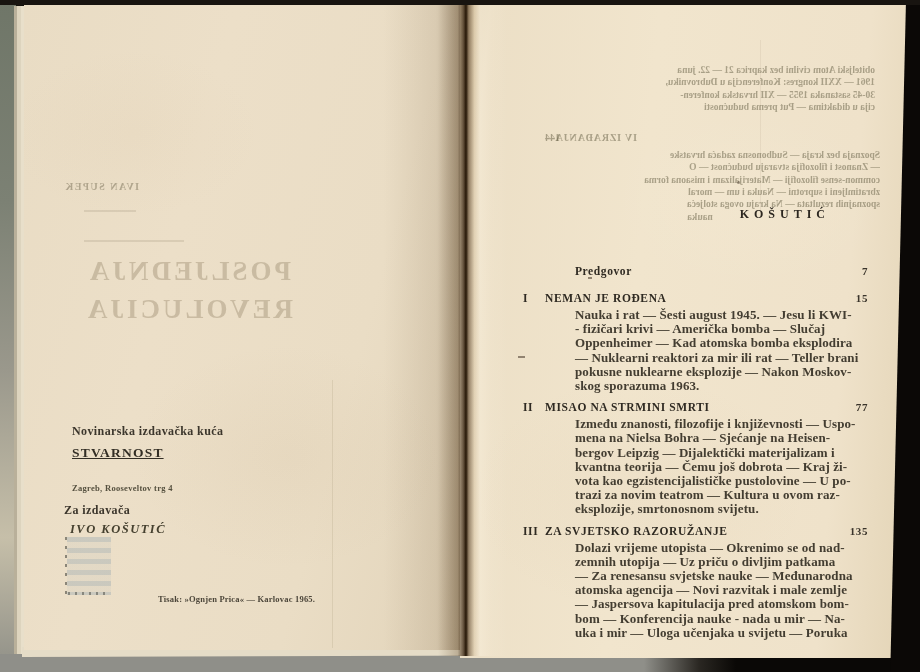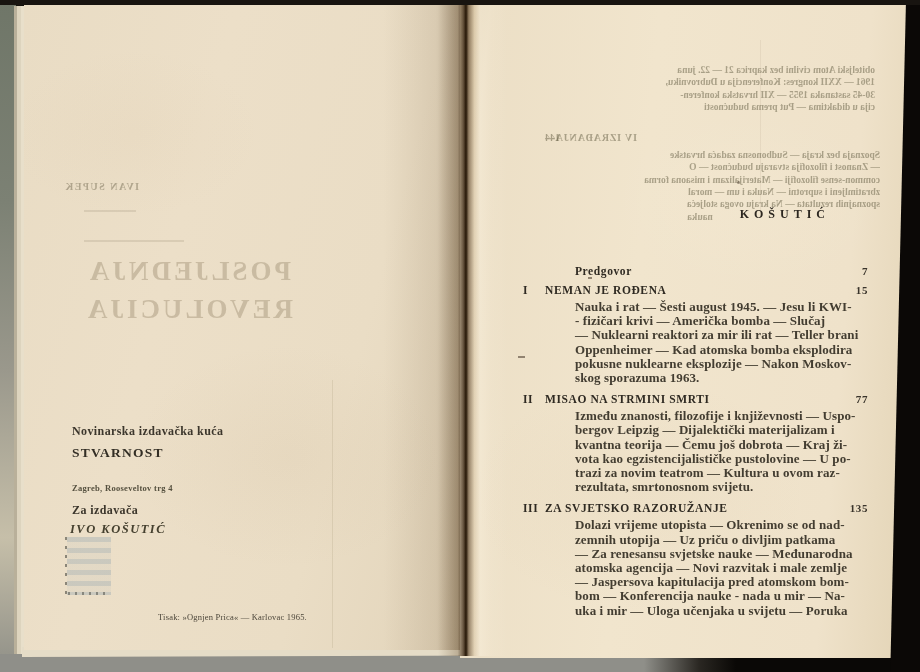--- a/index.html
+++ b/index.html
@@ -82,21 +82,21 @@
   .rp-st-heading { font-size:10px; letter-spacing:.8px; text-align:right; }
   .rp-st-num { font-size:10px; }
   .rp-st-tail { text-align:center; font-size:9.5px; }
 
   
   .lp-pub1 { font-size:12px; font-weight:bold; color:#3c362c; letter-spacing:.4px; }
   .lp-name { font-size:13.5px; font-weight:bold; letter-spacing:1.2px; color:#332e25; }
   .lp-addr { font-size:8.5px; font-weight:bold; color:#55503f; letter-spacing:.3px;margin-top:17px; }
   .lp-za   { font-size:12px; font-weight:bold; color:#3c362c; letter-spacing:.4px; }
   .lp-ed   { font-size:12.5px; font-style:italic; font-weight:bold; letter-spacing:1.5px; color:#45402f; }
-  .lp-imprint { font-size:8.5px; font-weight:normal; color:#4c463a; letter-spacing:.2px;margin-top:18px; }
+  .lp-imprint { font-size:8.5px; font-weight:bold; color:#4c463a; letter-spacing:.2px; }
   .stamp {
     left:43px; top:533px; width:44px; height:58px;
     background:repeating-linear-gradient(180deg,
       rgba(125,150,168,.30) 0 5px, rgba(125,150,168,.08) 5px 11px);
   }
   .stamp-ticks {
     left:41px; top:533px; width:2px; height:58px;
     background:repeating-linear-gradient(180deg,#4a4a42 0 3px, transparent 3px 9px);
     opacity:.6;
   }
@@ -118,21 +118,21 @@
   }
   .toc-head.indent { padding-left:52px; }
   .toc-num { width:22px; flex:none; }
   .toc-title { flex:1; white-space:nowrap; overflow:hidden; }
   .toc-page { flex:none; font-size:11px; font-weight:bold; color:#3a342b; }
   .toc-desc {
     margin:2px 0 0 52px; width:272px; font-size:13px; font-weight:bold;
     color:#433d31; letter-spacing:.1px;
   }
   .jline { line-height:14.2px; white-space:nowrap; }
-  .gap-a { margin-bottom:3px; }
+  .gap-a { margin-bottom:11px; }
   .gap-b { margin-bottom:6px; }
 
   .speck { background:#5a4c3c; border-radius:50%; opacity:.55; }
   .dash-mark { background:rgba(70,55,40,.55); }
 </style>
 </head>
 <body>
 
 <div class="scene">
 
@@ -146,24 +146,24 @@
 
     <div class="abs mirrored st-author nowrap" style="left:10px; top:177px; width:135px;">IVAN SUPEK</div>
     <div class="abs st-line-mark" style="left:60px; top:206px; width:52px; height:2px;"></div>
     <div class="abs st-line-mark" style="left:60px; top:236px; width:100px; height:2px;"></div>
     <div class="abs mirrored st-title" style="left:50px; top:248px; width:230px;">
       <div class="nowrap">POSLJEDNJA</div>
       <div class="nowrap">REVOLUCIJA</div>
     </div>
 
     <div class="abs lp-pub1 nowrap" style="left:48px; top:420px;">Novinarska izdavačka kuća</div>
-    <div class="abs lp-name nowrap" style="left:48px; top:441px;">STVARNOST</div>
+    <div class="abs lp-name nowrap" style="left:48px; top:441px;text-decoration:underline;">STVARNOST</div>
     <div class="abs lp-addr nowrap" style="left:48px; top:462px;">Zagreb, Rooseveltov trg 4</div>
 
-    <div class="abs lp-za nowrap" style="left:48px; top:499px;">Za izdavača</div>
+    <div class="abs lp-za nowrap" style="left:40px; top:499px;">Za izdavača</div>
     <div class="abs lp-ed nowrap" style="left:46px; top:518px;text-align:center;">IVO KOŠUTIĆ</div>
 
     <div class="abs stamp"></div>
     <div class="abs stamp-ticks"></div>
     <div class="abs stamp-bottom-marks"></div>
 
     <div class="abs lp-imprint nowrap" style="left:134px; top:590px;">Tisak: »Ognjen Prica« — Karlovac 1965.</div>
   </div>
 
   <div class="abs right-page">
@@ -196,39 +196,40 @@
         </div>
         <div class="toc-entry gap-b">
           <div class="toc-head">
             <span class="toc-num">I</span>
             <span class="toc-title nowrap">NEMAN JE ROĐENA</span>
             <span class="toc-page">15</span>
           </div>
           <div class="toc-desc">
             <div class="jline">Nauka i rat — Šesti august 1945. — Jesu li KWI-</div>
             <div class="jline">- fizičari krivi — Američka bomba — Slučaj</div>
+            <div class="jline">Oppenheimer — Kad atomska bomba eksplodira</div>
             <div class="jline">— Nuklearni reaktori za mir ili rat — Teller brani</div>
-            <div class="jline">Oppenheimer — Kad atomska bomba eksplodira</div>
             <div class="jline">pokusne nuklearne eksplozije — Nakon Moskov-</div>
             <div class="jline last">skog sporazuma 1963.</div>
           </div>
         </div>
         <div class="toc-entry gap-b">
           <div class="toc-head">
             <span class="toc-num">II</span>
             <span class="toc-title nowrap">MISAO NA STRMINI SMRTI</span>
             <span class="toc-page">77</span>
           </div>
           <div class="toc-desc">
             <div class="jline">Između znanosti, filozofije i književnosti — Uspo-</div>
+            <div class="jline">mena na Nielsa Bohra — Sjećanje na Heisen-</div>
             <div class="jline">bergov Leipzig — Dijalektički materijalizam i</div>
             <div class="jline">kvantna teorija — Čemu još dobrota — Kraj ži-</div>
             <div class="jline">vota kao egzistencijalističke pustolovine — U po-</div>
             <div class="jline">trazi za novim teatrom — Kultura u ovom raz-</div>
-            <div class="jline last">rezultata, smrtonosnom svijetu.</div>
+            <div class="jline last">eksplozije, smrtonosnom svijetu.</div>
           </div>
         </div>
         <div class="toc-entry gap-b">
           <div class="toc-head">
             <span class="toc-num">III</span>
             <span class="toc-title nowrap">ZA SVJETSKO RAZORUŽANJE</span>
             <span class="toc-page">135</span>
           </div>
           <div class="toc-desc">
             <div class="jline">Dolazi vrijeme utopista — Okrenimo se od nad-</div>

